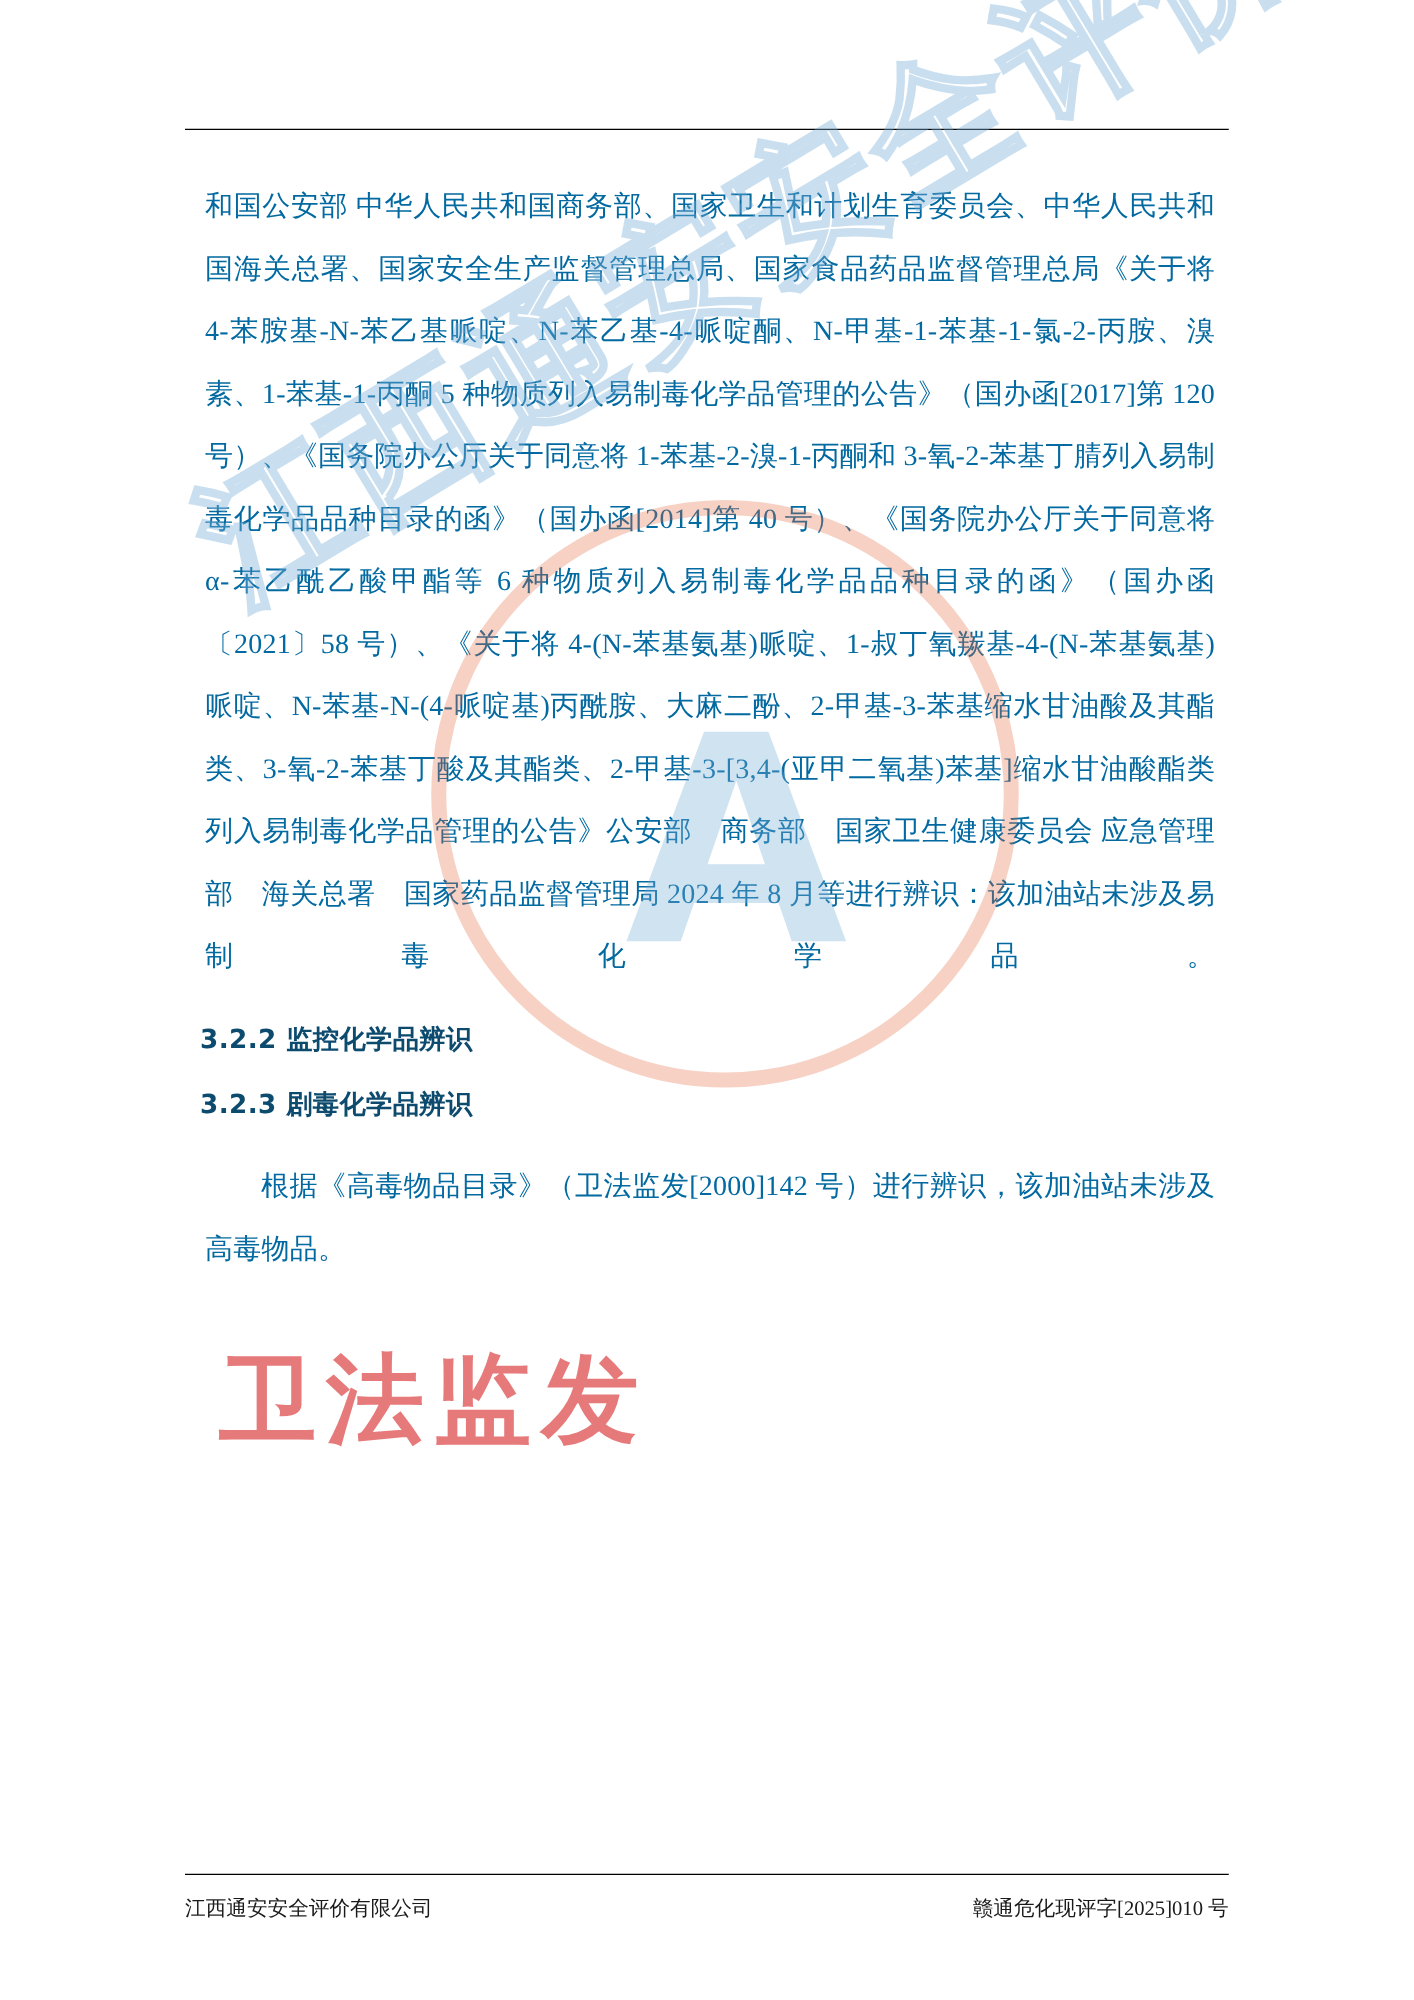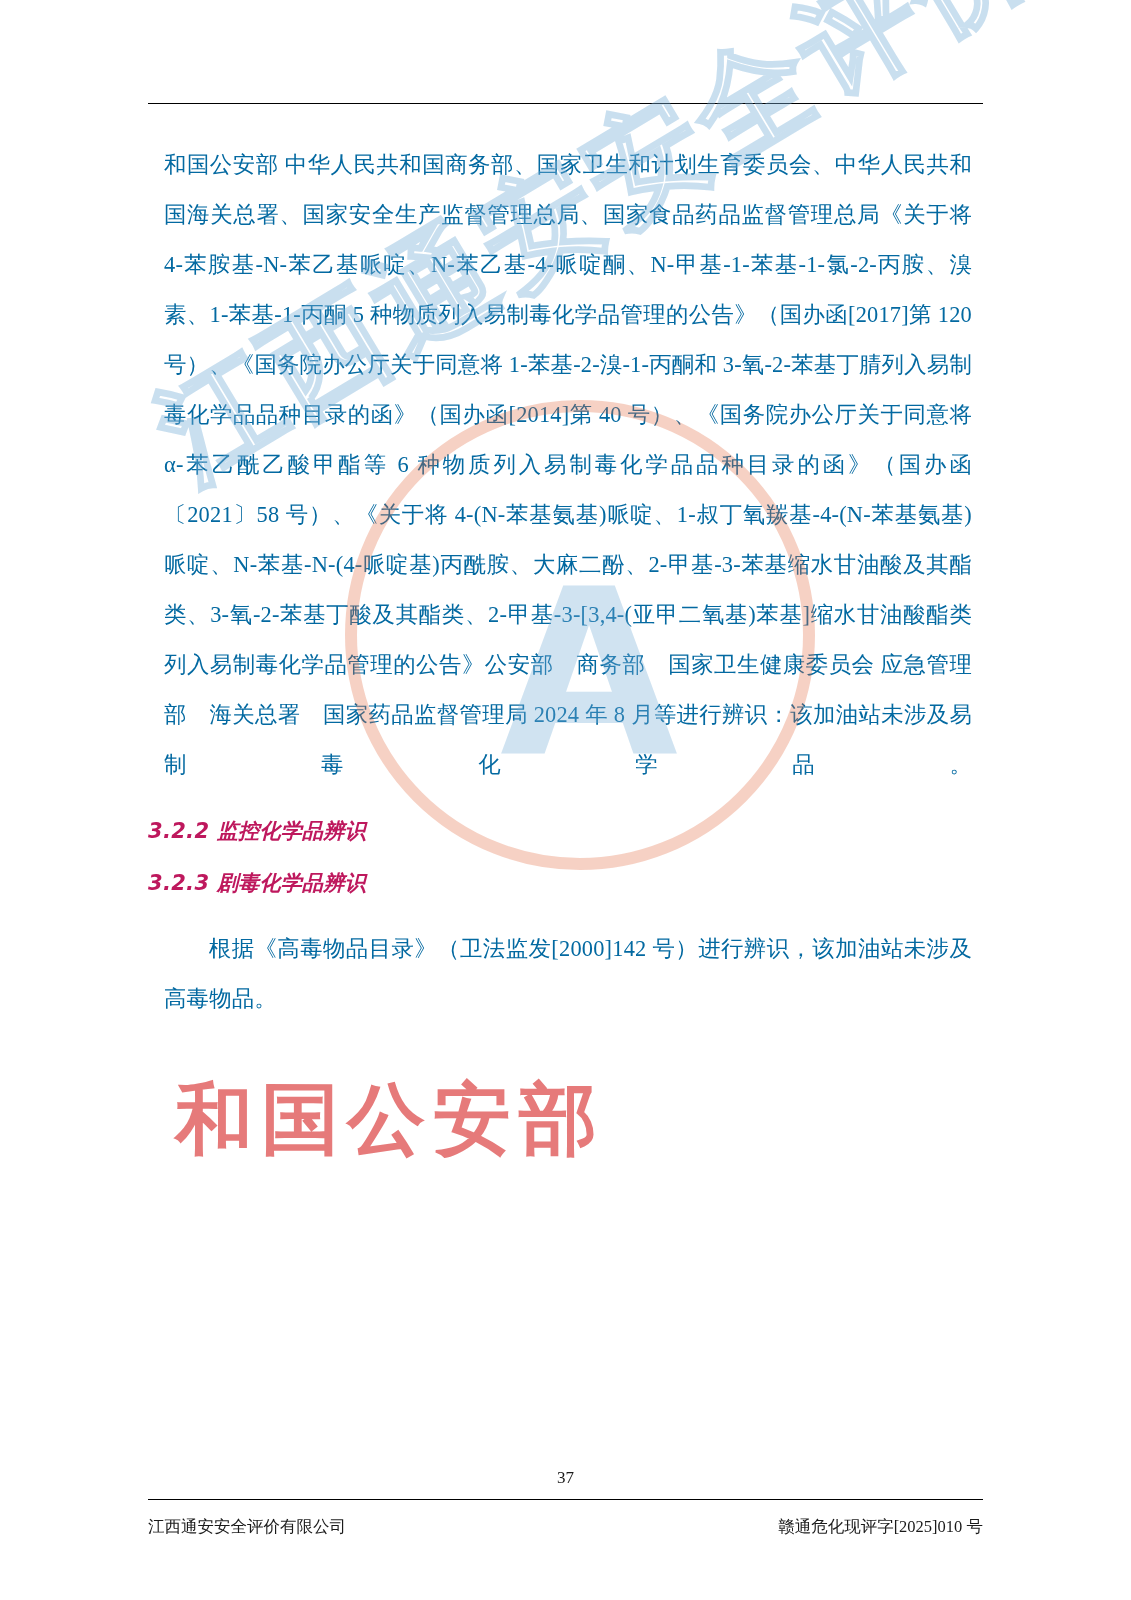--- a/index.html
+++ b/index.html
@@ -61,28 +61,27 @@
     letter-spacing: 0.2px;
   }
   p.body-text.last-left {
     text-align-last: left;
   }
   p.indent {
     text-indent: 2em;
   }
 
   h3.heading {
-    margin: 2px 0 0 0;
+    margin: 2px 0 0 12px;
     font-family: "DejaVu Sans", "Liberation Sans", sans-serif;
     font-size: 21px;
     font-weight: bold;
     line-height: 50px;
-    color: #be185d;
+    color: #0c4a6e;
     letter-spacing: 0.3px;
-    font-style: italic;
   }
 
   
   .page-number {
     position: absolute;
     bottom: 112px;
     left: 0;
     width: 100%;
     text-align: center;
     font-size: 17px;
@@ -162,37 +161,36 @@
 </style>
 </head>
 <body>
 
 <div class="page">
 
   <div class="wm-layer">
     <div class="wm-ring"></div>
     <div class="wm-a">A</div>
     <div class="wm-diag">江西通安安全评价有限公司</div>
-    <div class="wm-red">和国公安部</div>
+    <div class="wm-red">卫法监发</div>
   </div>
 
   <div class="header-rule"></div>
 
   <div class="content">
 
     <p class="body-text">和国公安部 中华人民共和国商务部、国家卫生和计划生育委员会、中华人民共和国海关总署、国家安全生产监督管理总局、国家食品药品监督管理总局《关于将 4-苯胺基-N-苯乙基哌啶、N-苯乙基-4-哌啶酮、N-甲基-1-苯基-1-氯-2-丙胺、溴素、1-苯基-1-丙酮 5 种物质列入易制毒化学品管理的公告》（国办函[2017]第 120 号）、《国务院办公厅关于同意将 1-苯基-2-溴-1-丙酮和 3-氧-2-苯基丁腈列入易制毒化学品品种目录的函》（国办函[2014]第 40 号）、《国务院办公厅关于同意将 α-苯乙酰乙酸甲酯等 6 种物质列入易制毒化学品品种目录的函》（国办函〔2021〕58 号）、《关于将 4-(N-苯基氨基)哌啶、1-叔丁氧羰基-4-(N-苯基氨基)哌啶、N-苯基-N-(4-哌啶基)丙酰胺、大麻二酚、2-甲基-3-苯基缩水甘油酸及其酯类、3-氧-2-苯基丁酸及其酯类、2-甲基-3-[3,4-(亚甲二氧基)苯基]缩水甘油酸酯类列入易制毒化学品管理的公告》公安部　商务部　国家卫生健康委员会 应急管理部　海关总署　国家药品监督管理局 2024 年 8 月等进行辨识：该加油站未涉及易制毒化学品。</p>
 
     <h3 class="heading">3.2.2 监控化学品辨识</h3>
 
     <h3 class="heading">3.2.3 剧毒化学品辨识</h3>
 
     <p class="body-text indent last-left">根据《高毒物品目录》（卫法监发[2000]142 号）进行辨识，该加油站未涉及高毒物品。</p>
 
   </div>
 
-  <div class="page-number">37</div>
   <div class="footer-rule"></div>
   <div class="footer">
     <span>江西通安安全评价有限公司</span>
     <span>赣通危化现评字[2025]010 号</span>
   </div>
 
 </div>
 
 </body></html>

